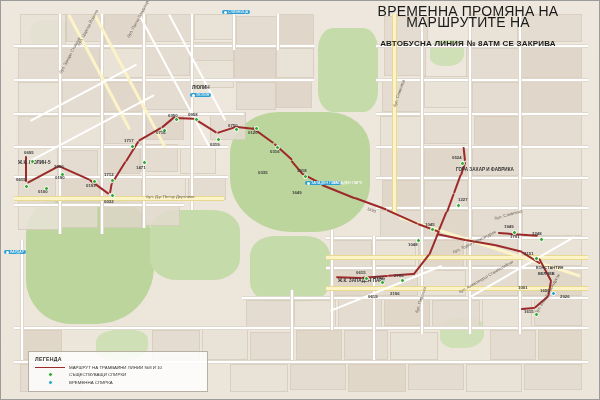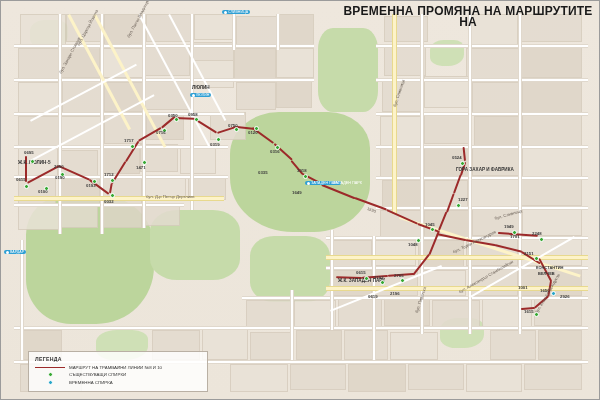--- a/index.html
+++ b/index.html
@@ -38,21 +38,21 @@
   .stop{position:absolute;width:5px;height:5px;border-radius:50%;background:#39a935;border:1px solid #ffffff;box-sizing:border-box;}
   .stoptmp{position:absolute;width:5px;height:5px;border-radius:50%;background:#2aa7c9;border:1px solid #ffffff;box-sizing:border-box;}
 
   
   .metro{position:absolute;display:flex;align-items:center;gap:1px;background:#2e9fd4;border-radius:2px;padding:0px 2px;}
   .metro span{font-size:3.6px;color:#fff;white-space:nowrap;}
   .mdot{width:3px;height:3px;border-radius:50%;background:#fff;}
 
   
   .titlepanel{position:absolute;right:6px;top:6px;width:252px;text-align:center;}
-  .titlepanel .t1{font-size:12px;font-weight:bold;color:#1a1a1a;line-height:11px;letter-spacing:.2px;}
+  .titlepanel .t1{font-size:14px;font-weight:normal;color:#1a1a1a;line-height:11px;letter-spacing:.2px;}
   .titlepanel .t2{font-size:8px;font-weight:bold;color:#1a1a1a;margin-top:11px;letter-spacing:.2px;}
 
   
   .legend{position:absolute;left:28px;bottom:8px;width:180px;background:rgba(255,255,255,.82);border:.6px solid #b9b0a4;padding:4px 6px;box-sizing:border-box;}
   .legend .ltitle{font-size:5.2px;font-weight:bold;color:#333;margin-bottom:3px;letter-spacing:.3px;}
   .lrow{display:flex;align-items:center;gap:4px;margin-bottom:2.5px;}
   .lrow .txt{font-size:4.4px;color:#333;}
   .swline{width:30px;height:0;border-top:1.6px solid #9c2a2a;}
   .swstop{width:30px;display:flex;justify-content:center;}
   .swdot{width:5px;height:5px;border-radius:50%;border:1px solid #fff;box-sizing:border-box;}
@@ -418,20 +418,21 @@
     <div class="lblst" style="left:540px;top:288px;">1650</div>
 
     <div class="lblst" style="left:560px;top:294px;">2926</div>
 
     <div class="stop" style="left:534px;top:312px;"></div>
     <div class="lblst" style="left:524px;top:309px;">1615</div>
   </div>
 
   <div class="titlepanel">
     <div class="t1">ВРЕМЕННА ПРОМЯНА НА МАРШРУТИТЕ НА</div>
+    <div class="t2">АВТОБУСНА ЛИНИЯ № 8АТМ СЕ ЗАКРИВА</div>
   </div>
 
   <div class="legend">
     <div class="ltitle">ЛЕГЕНДА</div>
     <div class="lrow">
       <div class="swline"></div>
       <div class="txt">МАРШРУТ НА ТРАМВАЙНИ ЛИНИИ №8 И 10</div>
     </div>
     <div class="lrow">
       <div class="swstop">

